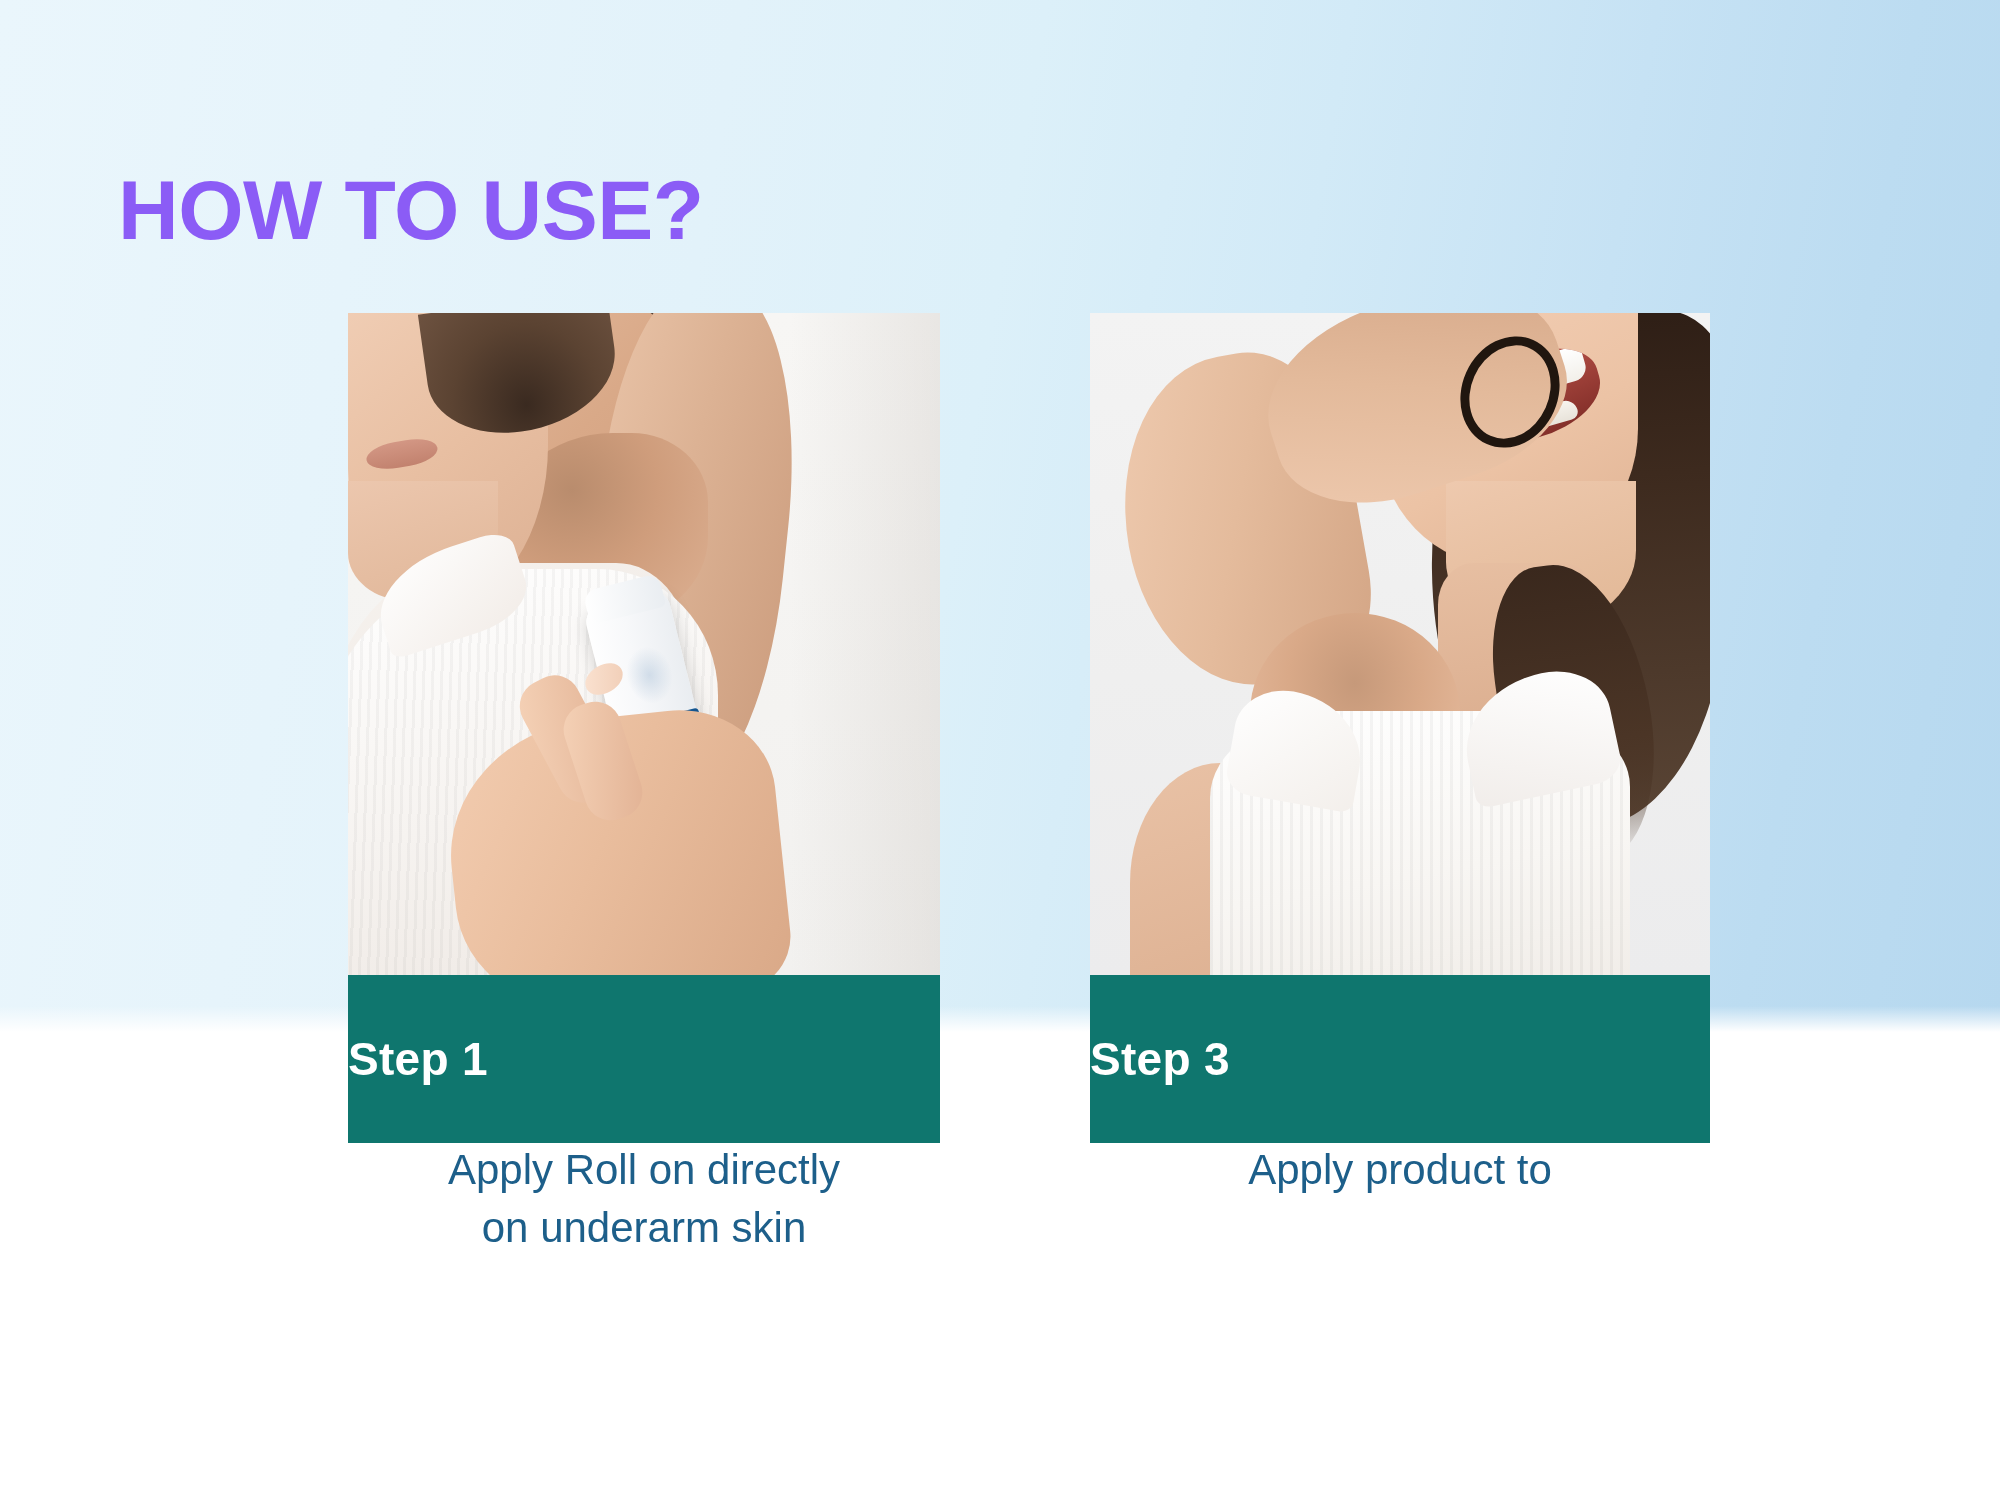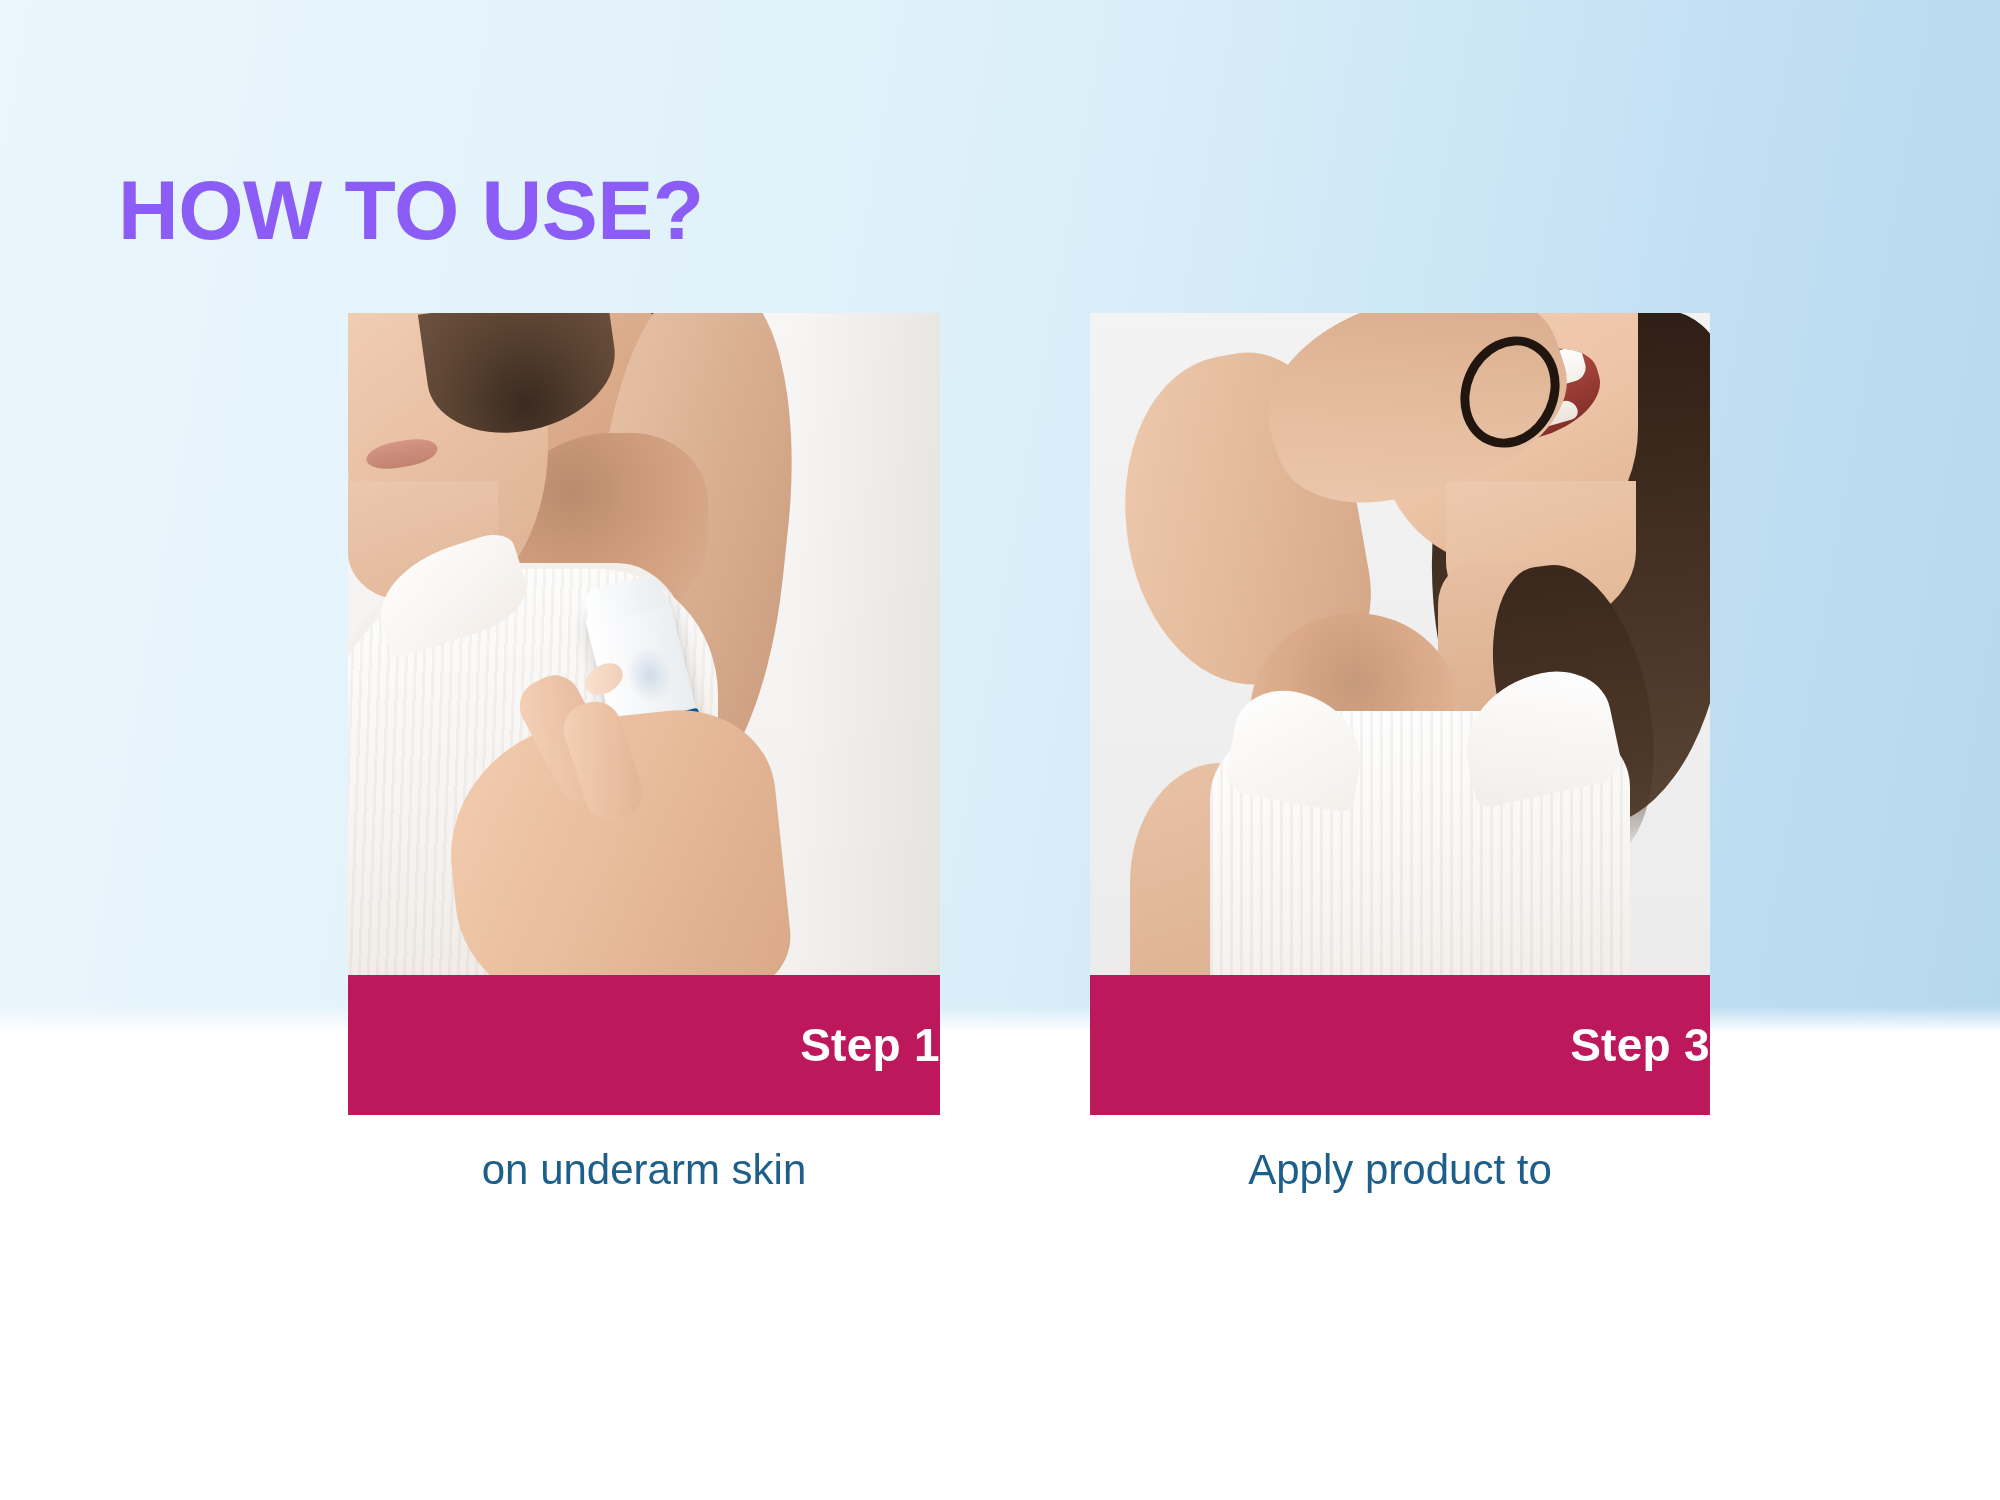--- a/index.html
+++ b/index.html
@@ -246,23 +246,23 @@
     border-radius:60% 40% 20% 10%;transform:rotate(-12deg);
   }
   .p2 .bodyside{
     position:absolute;left:40px;top:450px;width:180px;height:240px;
     background:linear-gradient(160deg,#e9c2a6,#dcaf90);
     border-radius:50% 10% 0 0;
   }
 
   
   .banner{
-    position:absolute;left:0;top:662px;width:100%;height:140px;
-    background:#be185d;
-    display:flex;align-items:center;justify-content:flex-end;
+    position:absolute;left:0;top:662px;width:100%;height:168px;
+    background:#0f766e;
+    display:flex;align-items:center;justify-content:flex-start;
   }
   .banner-label{
     color:#ffffff;font-size:46px;font-weight:bold;letter-spacing:.3px;
   }
 
   
   .caption{
     position:absolute;top:828px;left:0;width:100%;
     text-align:center;color:#1d5f8a;
     font-size:42px;line-height:58px;font-weight:normal;
@@ -311,20 +311,21 @@
     <div class="finger f2"></div>
     <div class="nail"></div>
     <div class="shadow-r"></div>
   </div>
 
   <div class="banner">
     <span class="banner-label">Step 1</span>
   </div>
 
   <div class="caption">
+    <span class="cl">Apply Roll on directly</span>
     <span class="cl">on underarm skin</span>
   </div>
 
 </div>
 
 <div class="step-card card-2">
 
   <div class="photo p2">
     <div class="p2-bg"></div>
     <div class="hair"></div>

